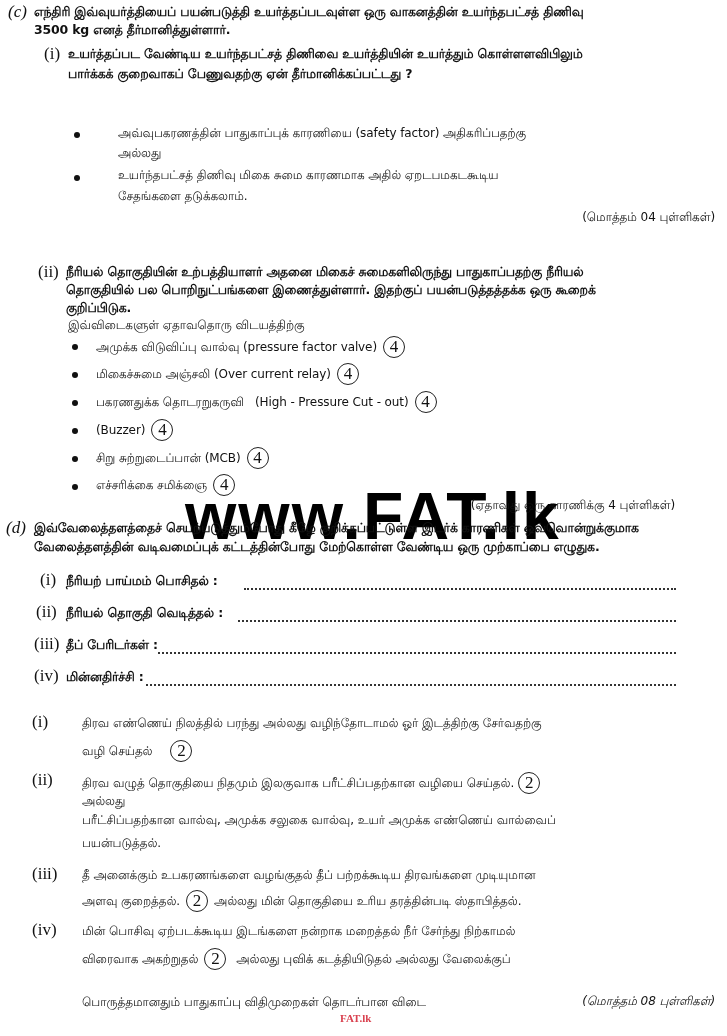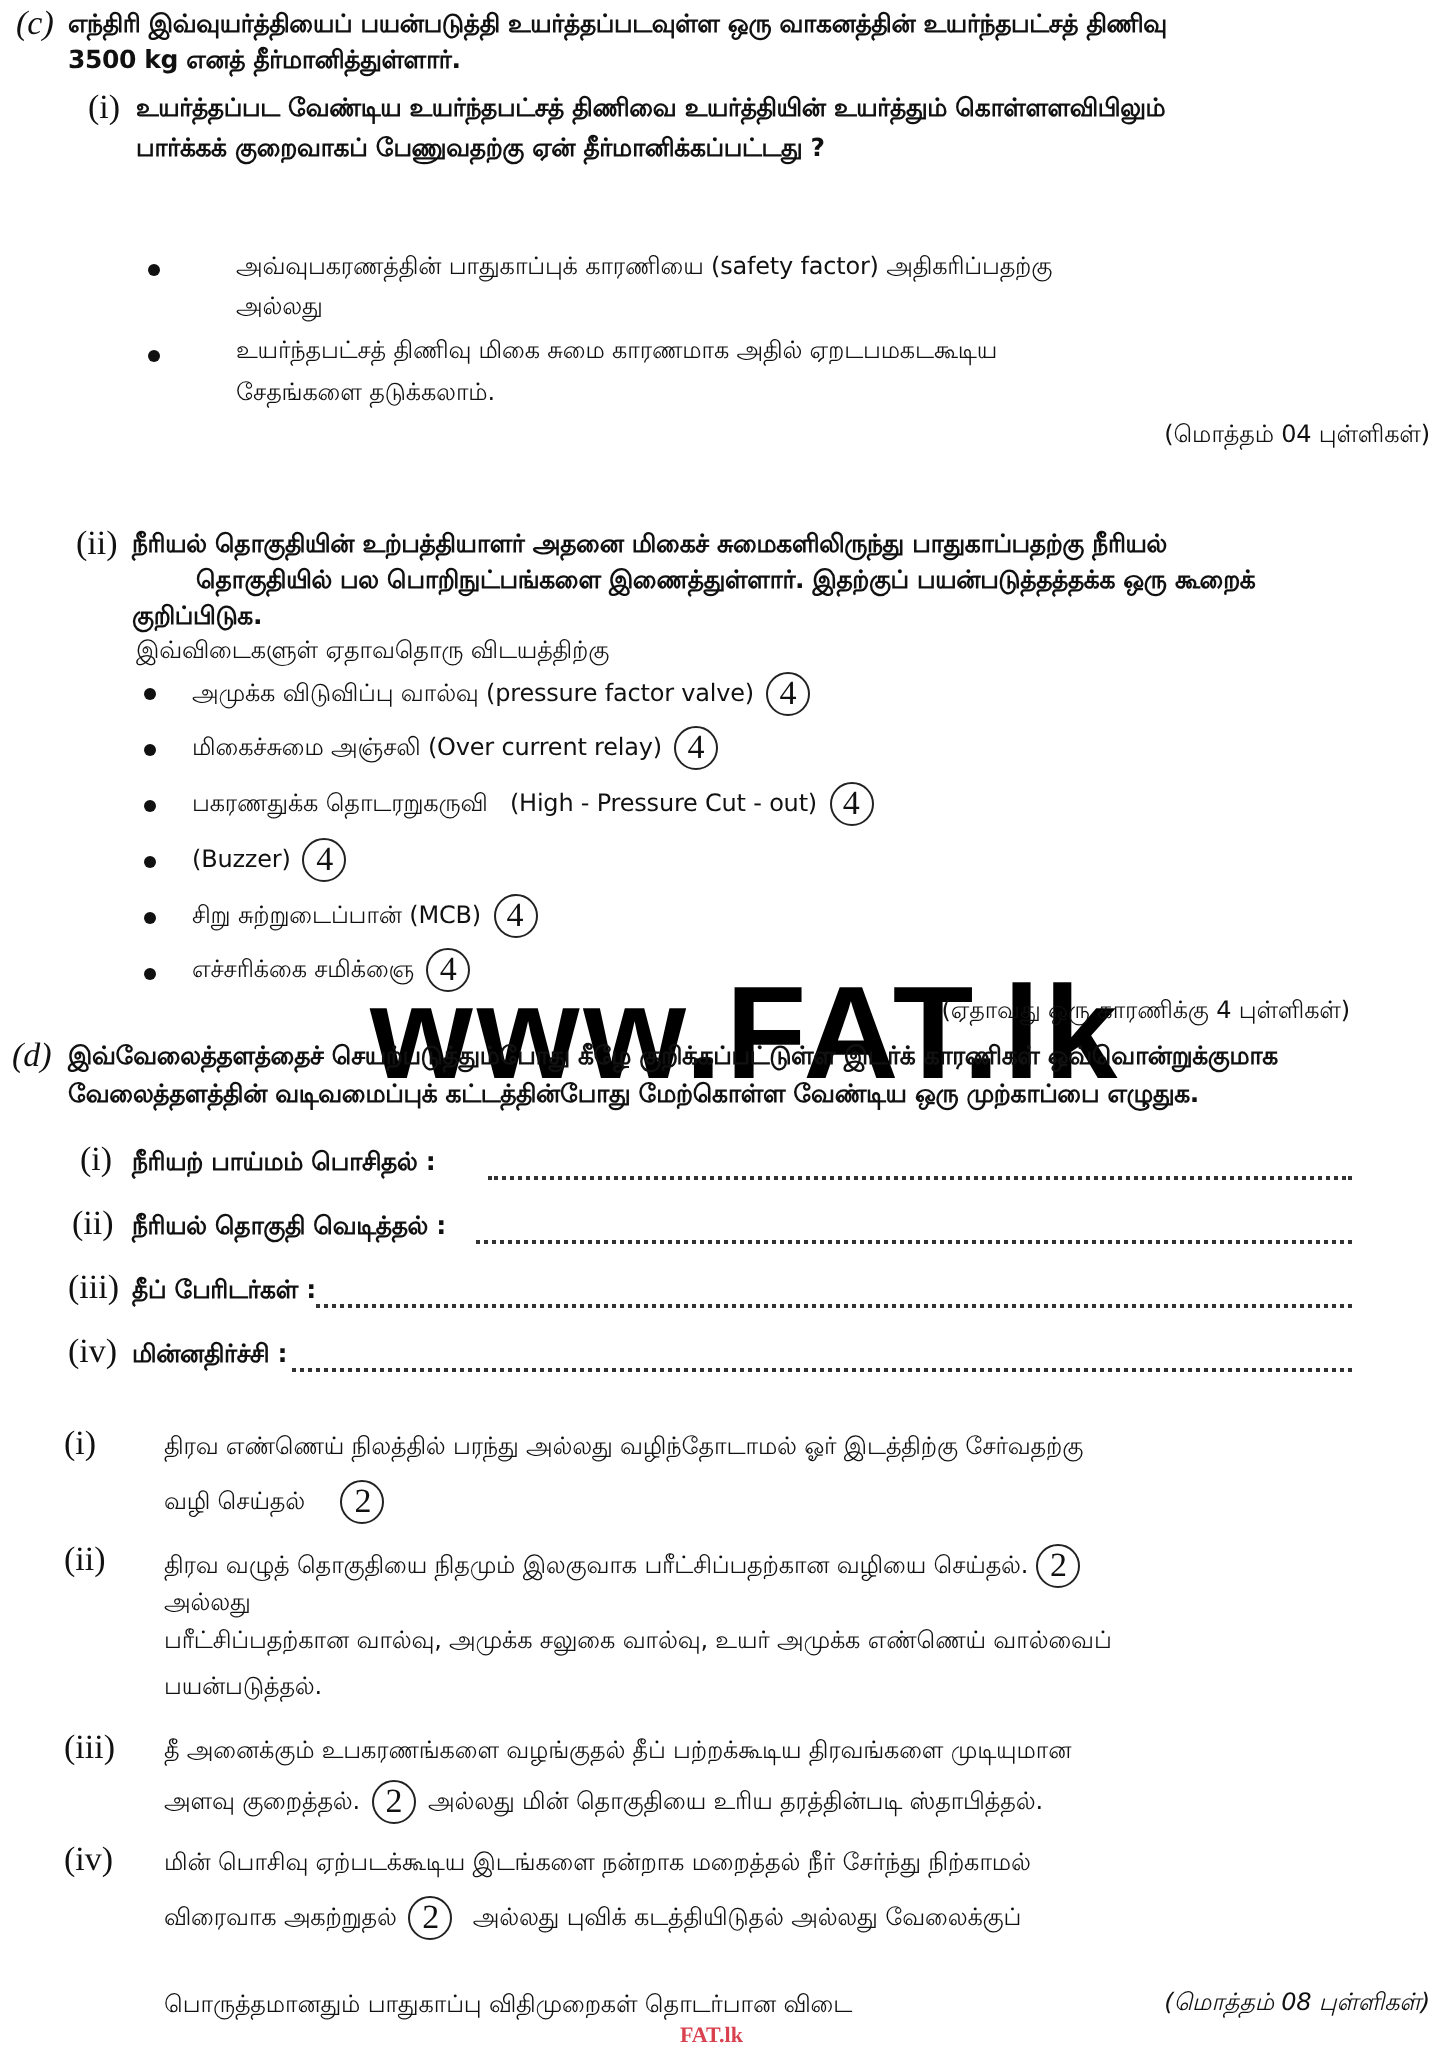--- a/index.html
+++ b/index.html
@@ -44,21 +44,21 @@
   <span class="bullet" style="left:74px;top:132px;"></span>
   <div class="abs a" style="left:118px;top:126px;">அவ்வுபகரணத்தின் பாதுகாப்புக் காரணியை (safety factor) அதிகரிப்பதற்கு</div>
   <div class="abs a" style="left:118px;top:146px;">அல்லது</div>
   <span class="bullet" style="left:74px;top:175px;"></span>
   <div class="abs a" style="left:118px;top:168px;">உயர்ந்தபட்சத் திணிவு மிகை சுமை காரணமாக அதில் ஏறடபமகடகூடிய</div>
   <div class="abs a" style="left:118px;top:189px;">சேதங்களை தடுக்கலாம்.</div>
   <div class="abs a" style="right:12px;top:210px;">(மொத்தம் 04 புள்ளிகள்)</div>
 
   <div class="abs roman" style="left:38px;top:262px;">(ii)</div>
   <div class="abs q" style="left:66px;top:264px;">நீரியல் தொகுதியின் உற்பத்தியாளர் அதனை மிகைச் சுமைகளிலிருந்து பாதுகாப்பதற்கு நீரியல்</div>
-  <div class="abs q" style="left:66px;top:282px;margin-left:32px;">தொகுதியில் பல பொறிநுட்பங்களை இணைத்துள்ளார். இதற்குப் பயன்படுத்தத்தக்க ஒரு கூறைக்</div>
+  <div class="abs q" style="left:66px;top:282px;">தொகுதியில் பல பொறிநுட்பங்களை இணைத்துள்ளார். இதற்குப் பயன்படுத்தத்தக்க ஒரு கூறைக்</div>
   <div class="abs q" style="left:66px;top:300px;">குறிப்பிடுக.</div>
   <div class="abs a" style="left:68px;top:318px;">இவ்விடைகளுள் ஏதாவதொரு விடயத்திற்கு</div>
 
   <div>
     <span class="bullet" style="left:72px;top:344px;"></span>
     <div class="abs a" style="left:96px;top:336px;"><span>அமுக்க விடுவிப்பு வால்வு (pressure factor valve)</span><span class="circ">4</span></div>
     <span class="bullet" style="left:72px;top:372px;"></span>
     <div class="abs a" style="left:96px;top:363px;"><span>மிகைச்சுமை அஞ்சலி (Over current relay)</span><span class="circ">4</span></div>
     <span class="bullet" style="left:72px;top:400px;"></span>
     <div class="abs a" style="left:96px;top:391px;"><span style="white-space:pre">பகரணதுக்க தொடரறுகருவி   (High - Pressure Cut - out)</span><span class="circ">4</span></div>

